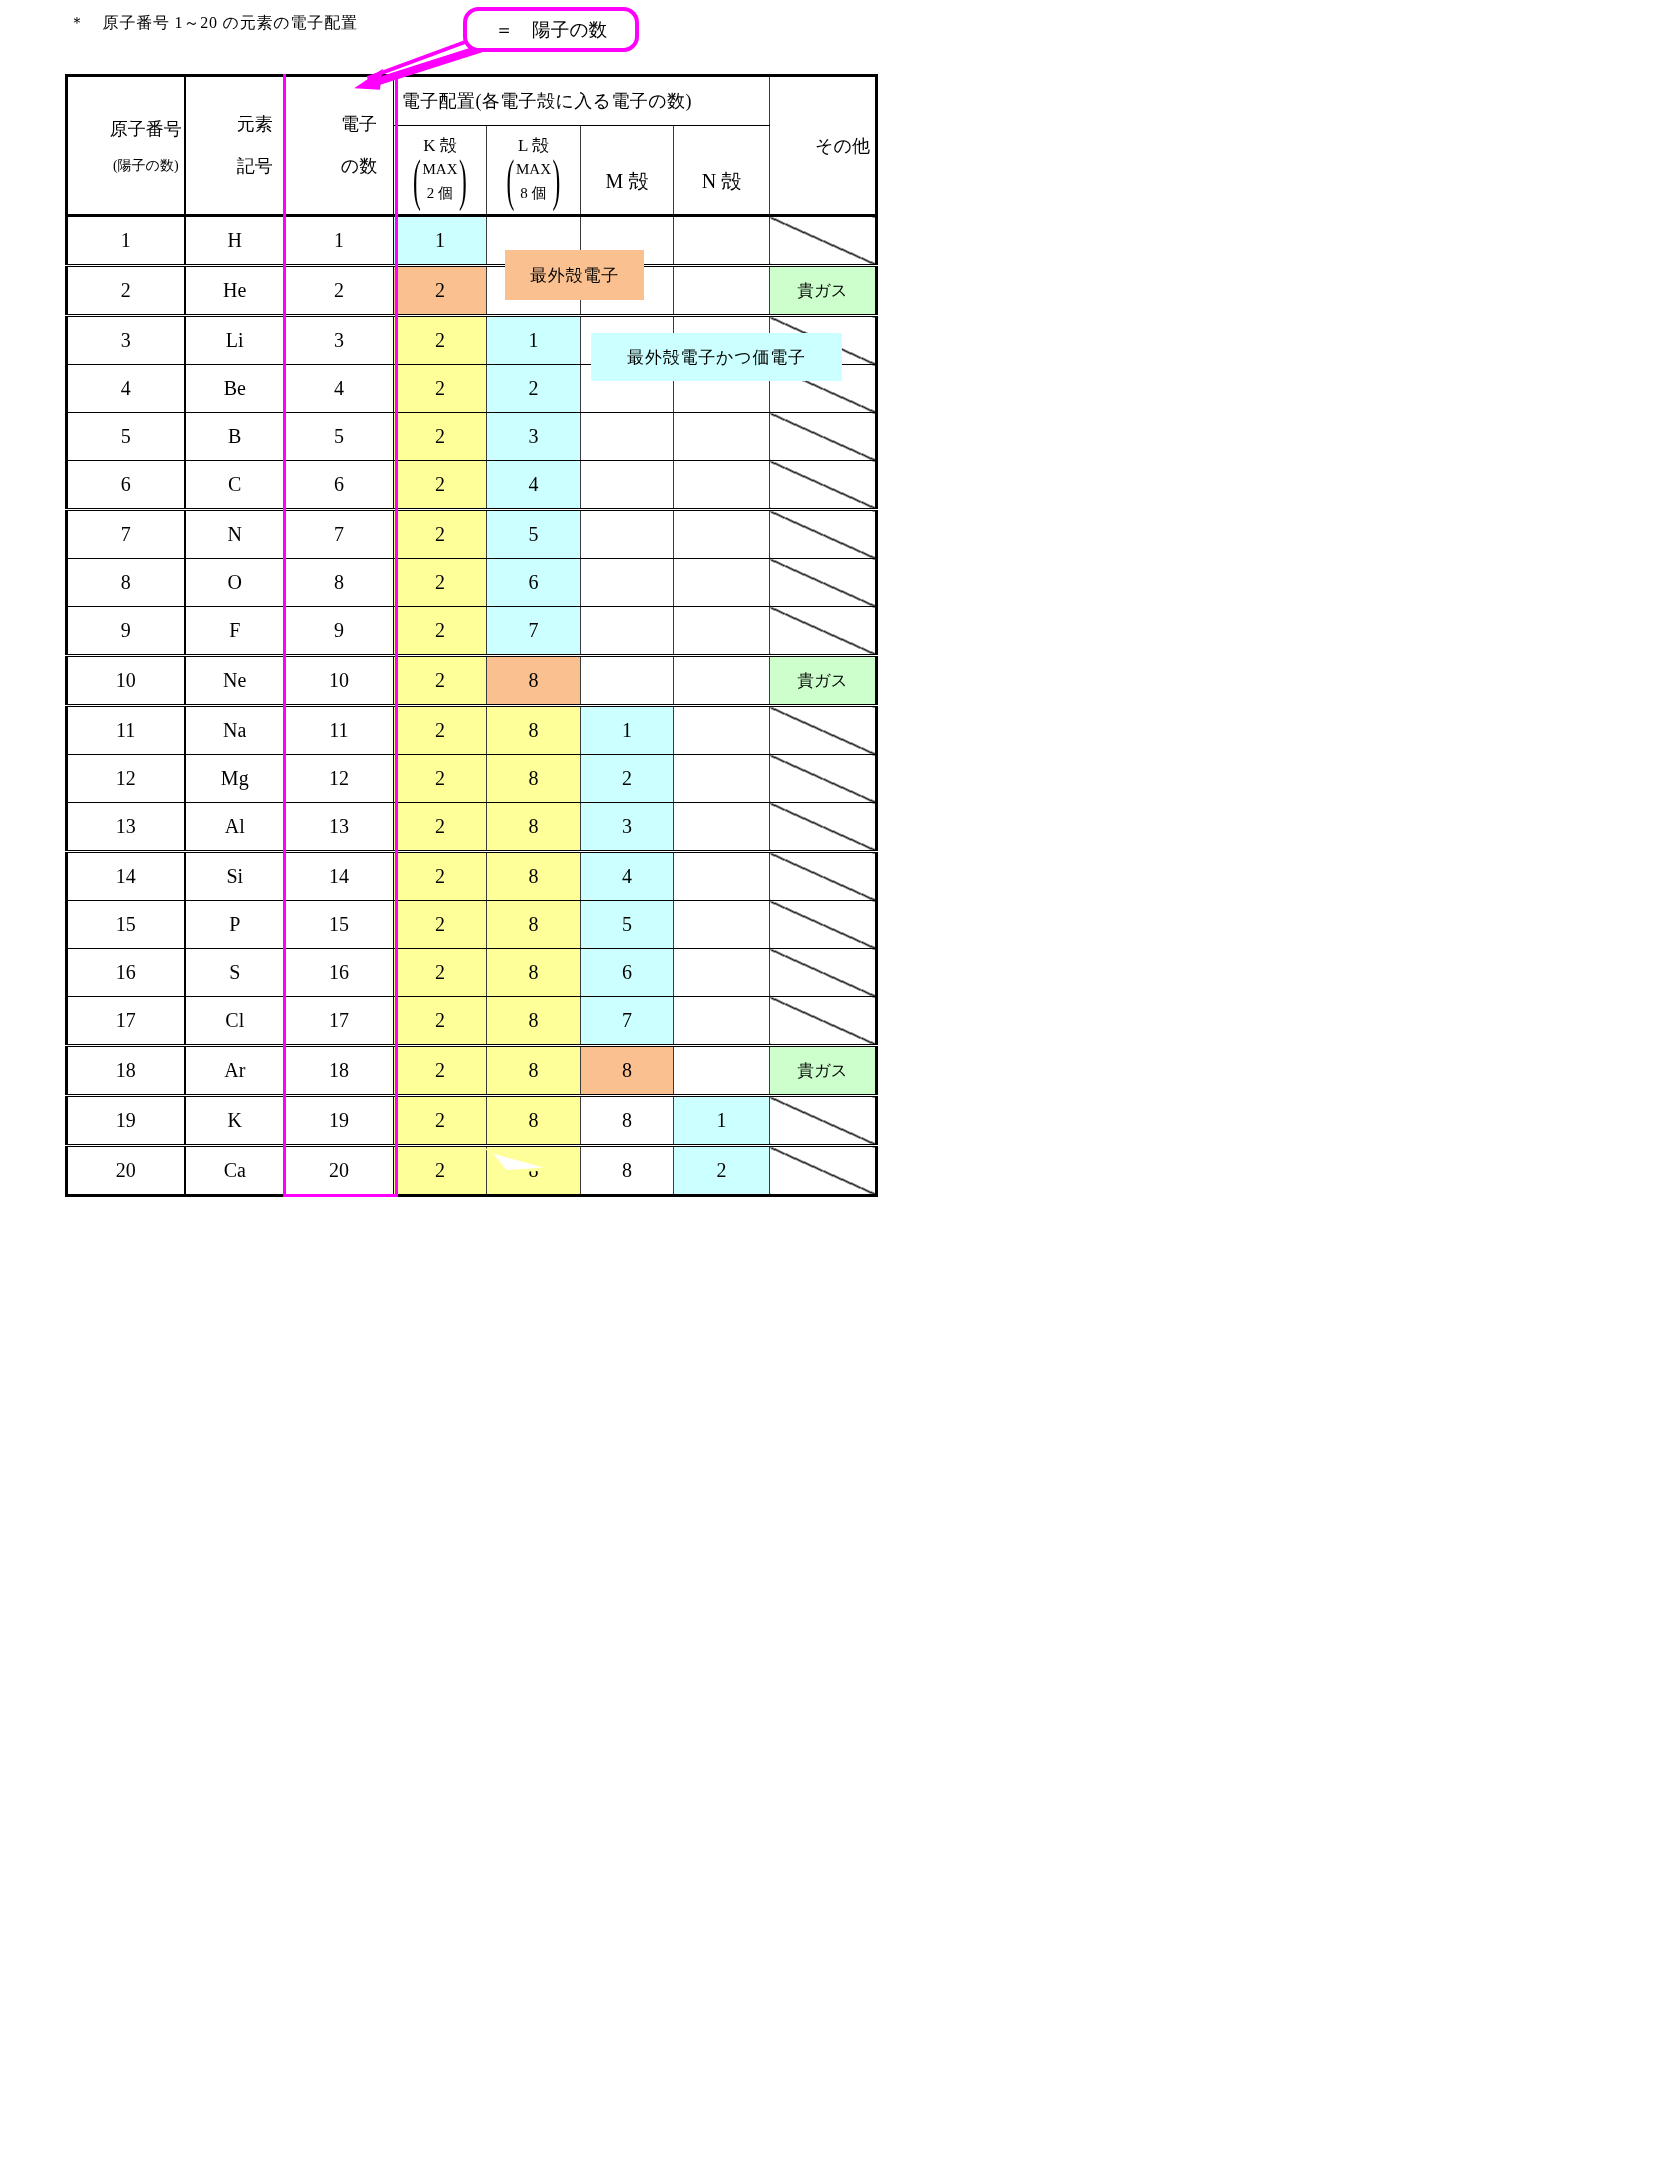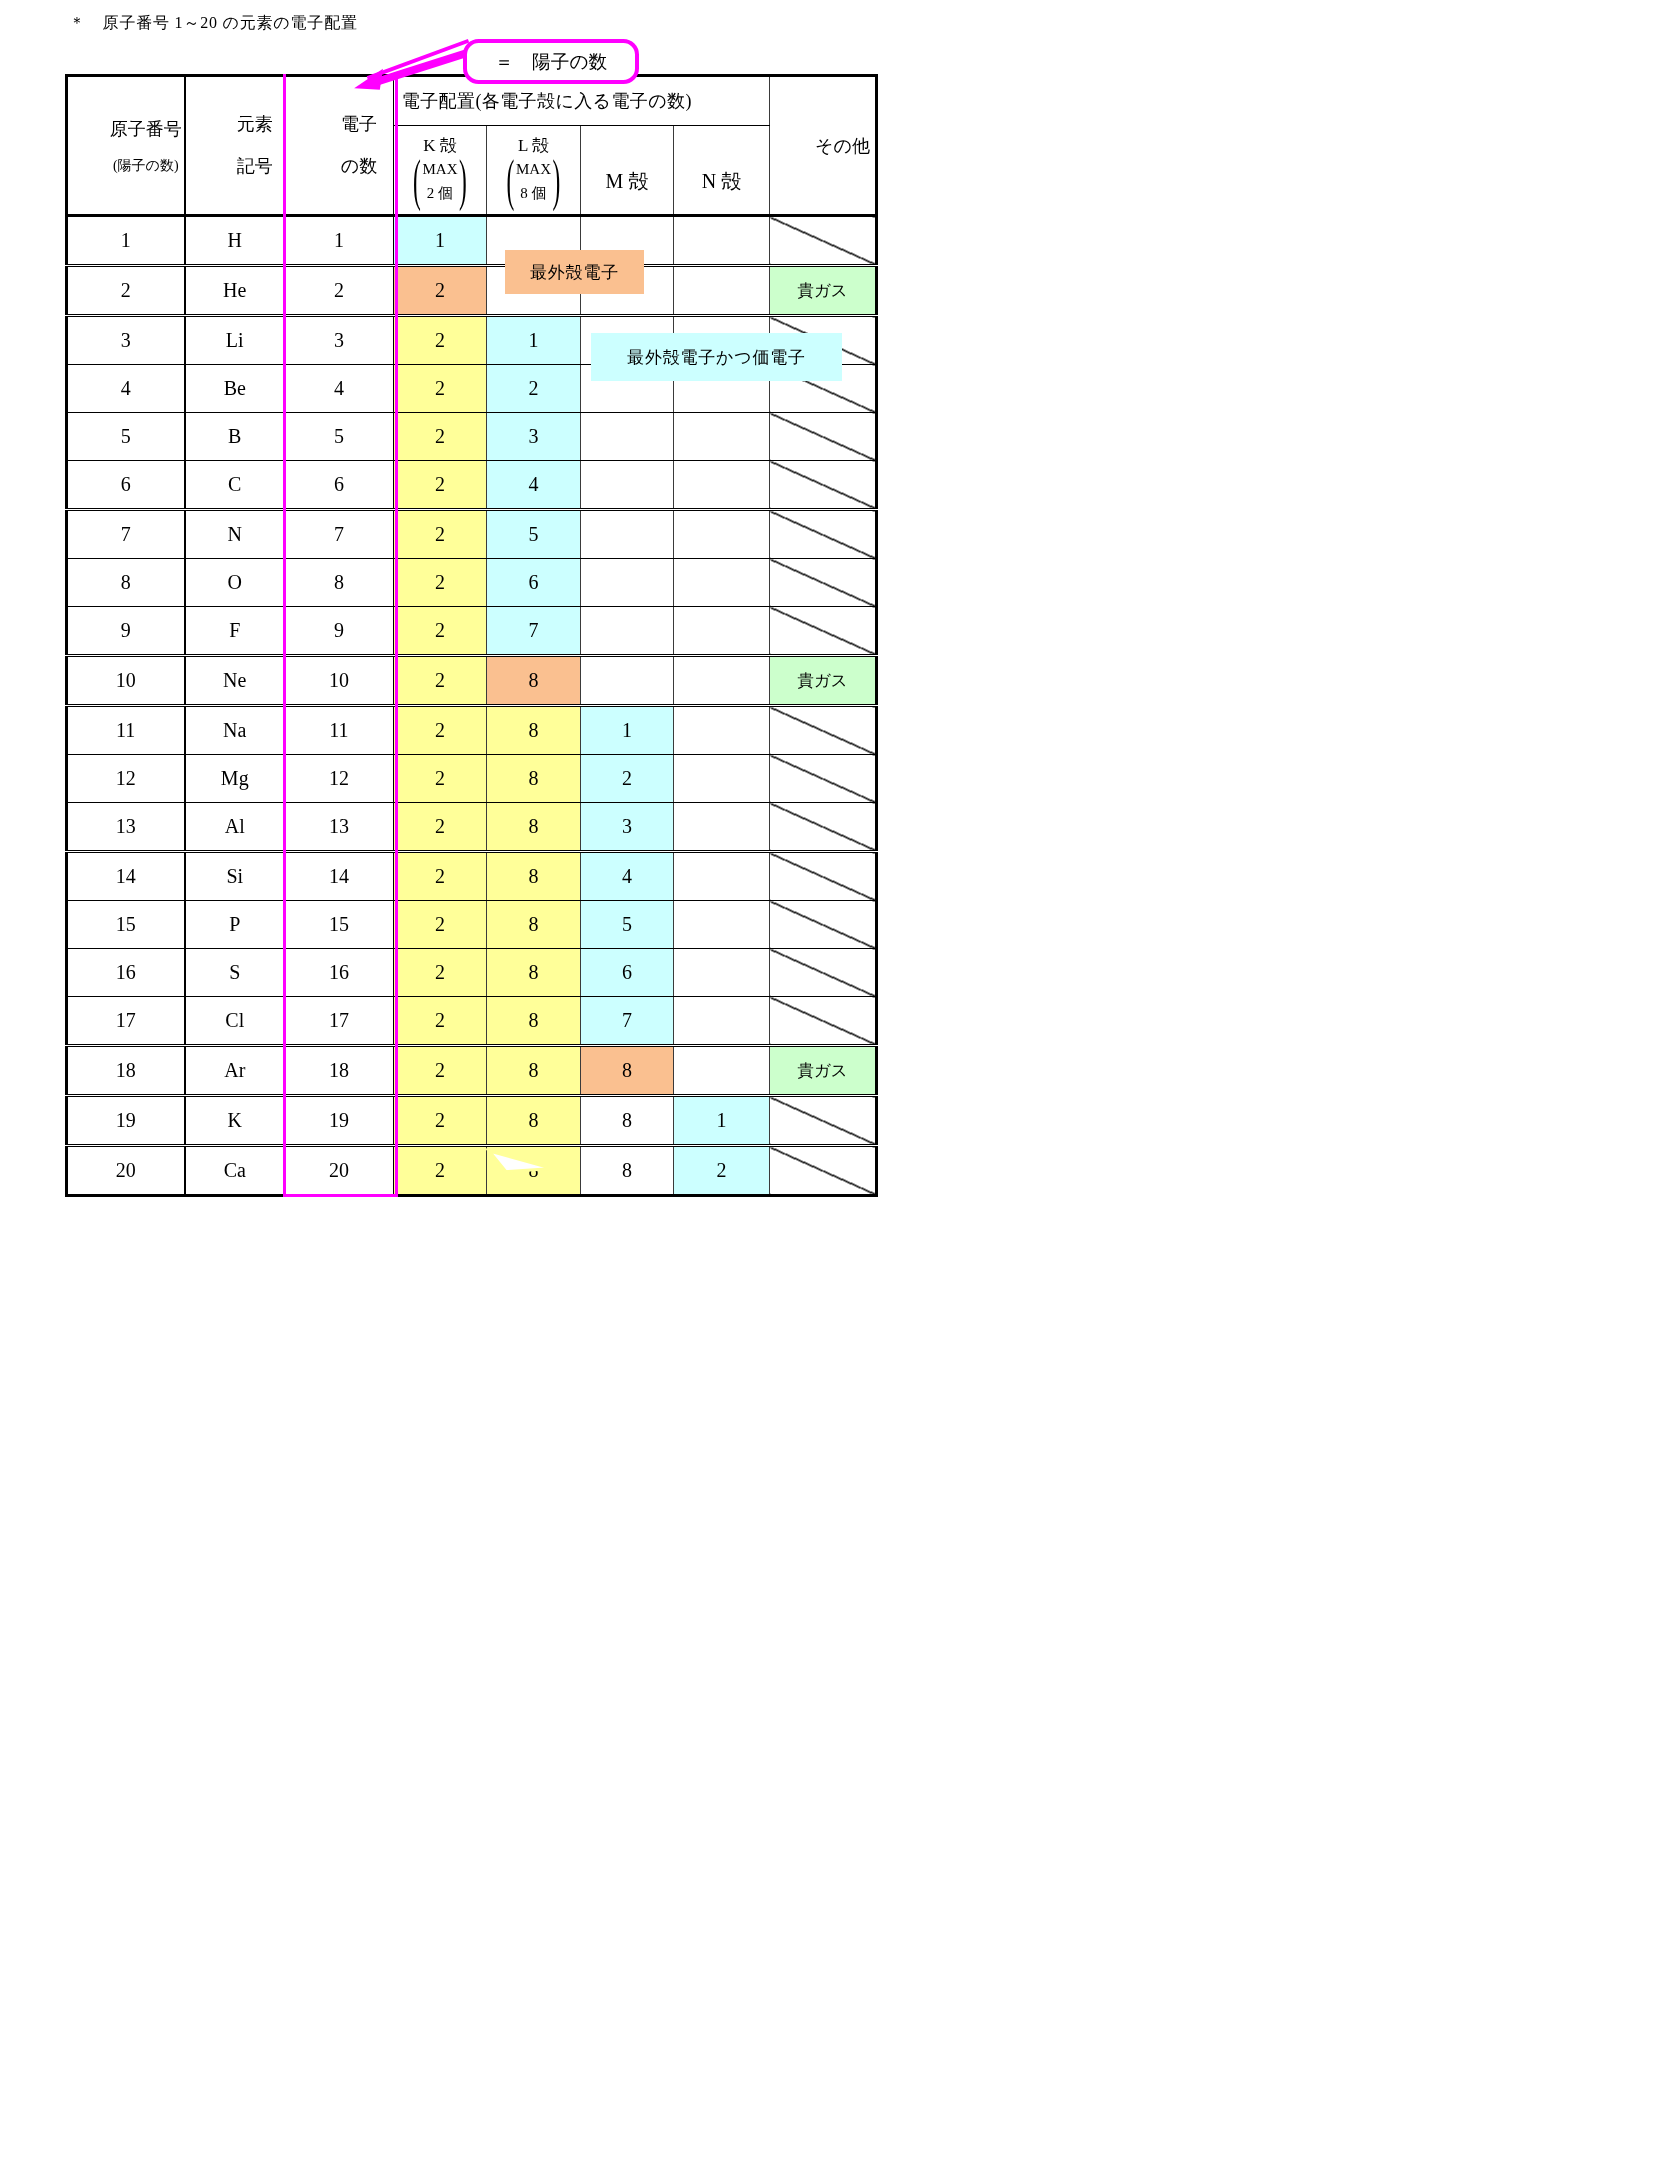--- a/index.html
+++ b/index.html
@@ -14,21 +14,21 @@
   
   #doc-title{
     position:absolute;left:69px;top:12.5px;
     font-size:16px;letter-spacing:0.8px;white-space:pre;
   }
   
   #proton-bubble{
     position:absolute;left:463px;top:7px;width:168px;height:37px;
     background:#fff;border:4.7px solid #FF00FF;border-radius:15.6px;
     display:flex;align-items:center;justify-content:center;
-    font-size:18.7px;z-index:7;white-space:pre;margin-top:32px;
+    font-size:18.7px;z-index:7;white-space:pre;
   }
   
   #overlay{
     position:absolute;left:0;top:0;width:934px;height:1221px;
     z-index:5;pointer-events:none;
   }
   
   #table-wrap{position:absolute;left:65px;top:74px;z-index:1;}
   table{
     border-collapse:collapse;table-layout:fixed;
@@ -81,21 +81,21 @@
   #magenta-rect{
     position:absolute;top:0;bottom:0;left:218px;width:115px;
     border:3.9px solid #FF00FF;border-top:none;
     box-sizing:border-box;z-index:4;pointer-events:none;
   }
   
   .float-box{
     position:absolute;display:flex;align-items:center;justify-content:center;
     font-size:17px;z-index:4;letter-spacing:0.8px;
   }
-  #outermost-box{left:440px;top:176px;width:139px;height:44px;background:#FAC090;}
+  #outermost-box{left:440px;top:176px;width:139px;height:50px;background:#FAC090;}
   #valence-box{left:526px;top:259px;width:251px;height:48px;background:#CCFFFF;}
   
   #inner-max-callout{
     position:absolute;left:285px;top:1165px;width:505px;height:45px;
     background:#fff;border:3.9px solid #FFFF99;border-radius:22px;
     display:flex;align-items:center;justify-content:center;
     font-size:18px;z-index:6;letter-spacing:0.4px;
   }
 </style>
 </head>

